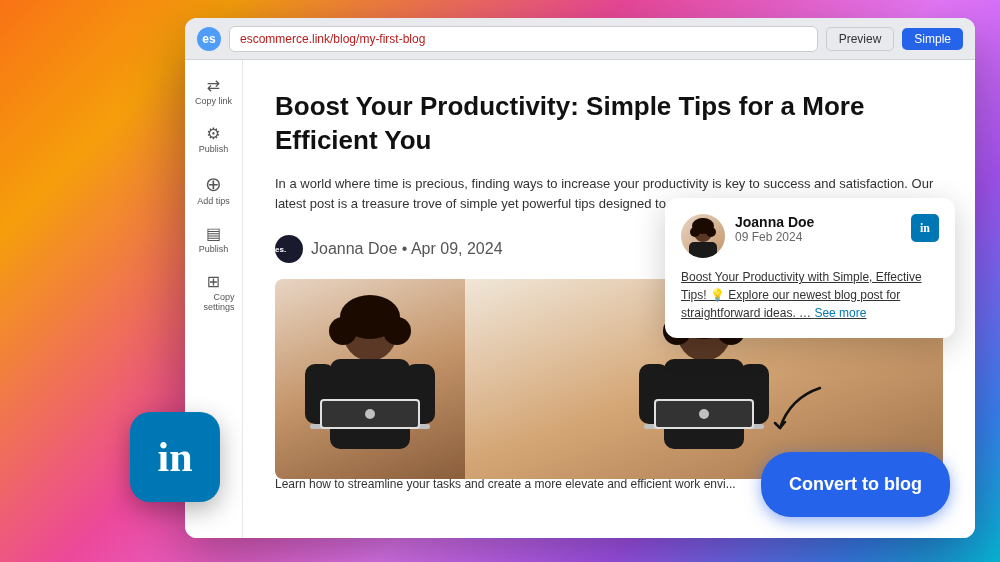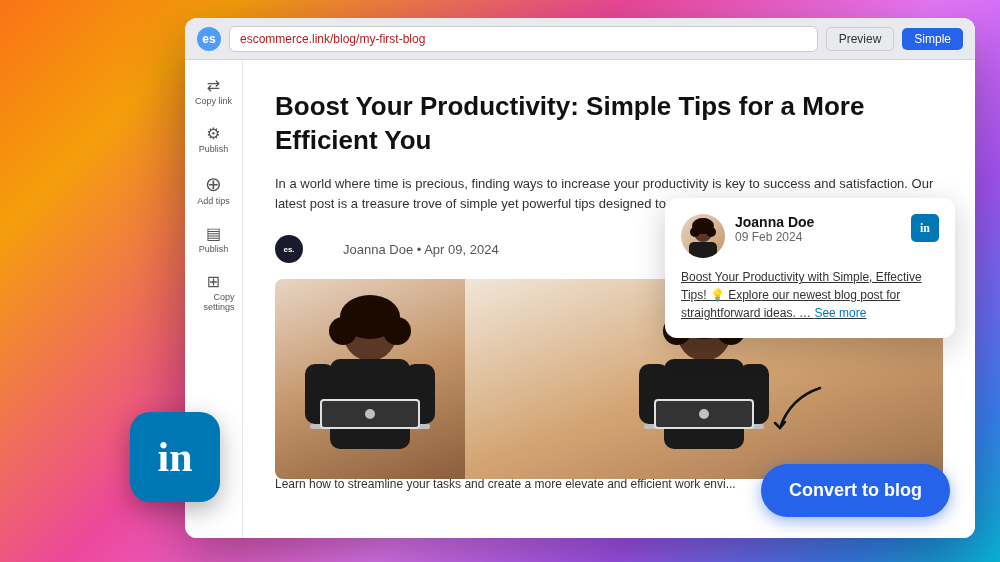--- a/index.html
+++ b/index.html
@@ -193,31 +193,30 @@
       margin-bottom: 16px;
     }
 
     .author-avatar {
       width: 28px;
       height: 28px;
       background: #1a1a2e;
       border-radius: 50%;
       display: flex;
       align-items: center;
-      justify-content: center;
+      justify-content: flex-start;
       font-size: 8px;
       font-weight: bold;
       color: white;
       flex-shrink: 0;
     }
 
     .author-info {
-      font-size: 13px;
+      font-size: 16px;
       color: #555;
-      margin-left: 32px;
     }
 
     .article-images {
       display: flex;
       gap: 0;
       height: 180px;
       margin-bottom: 16px;
       position: relative;
     }
 
@@ -328,21 +327,21 @@
 
     
     .convert-btn {
       position: absolute;
       bottom: 45px;
       right: 50px;
       background: #2563eb;
       color: white;
       border: none;
       border-radius: 30px;
-      padding: 16px 28px;
+      padding: 22px 28px;
       font-size: 18px;
       font-weight: 600;
       cursor: pointer;
       z-index: 30;
       box-shadow: 0 4px 16px rgba(37, 99, 235, 0.5);
       text-align: center;
     }
 
     
     .person-svg {

